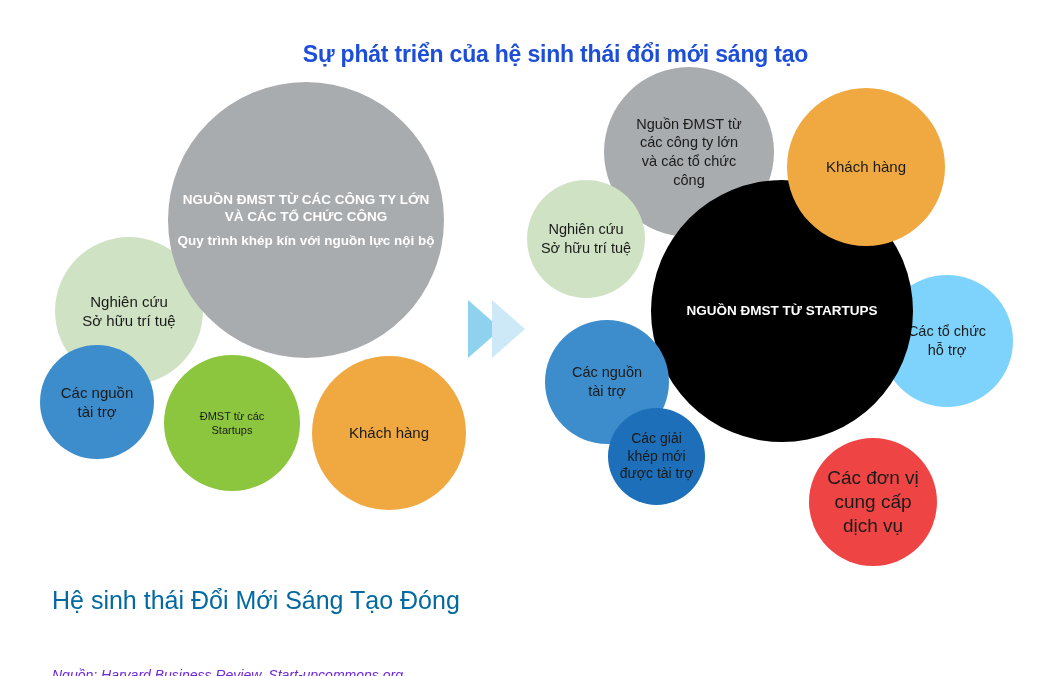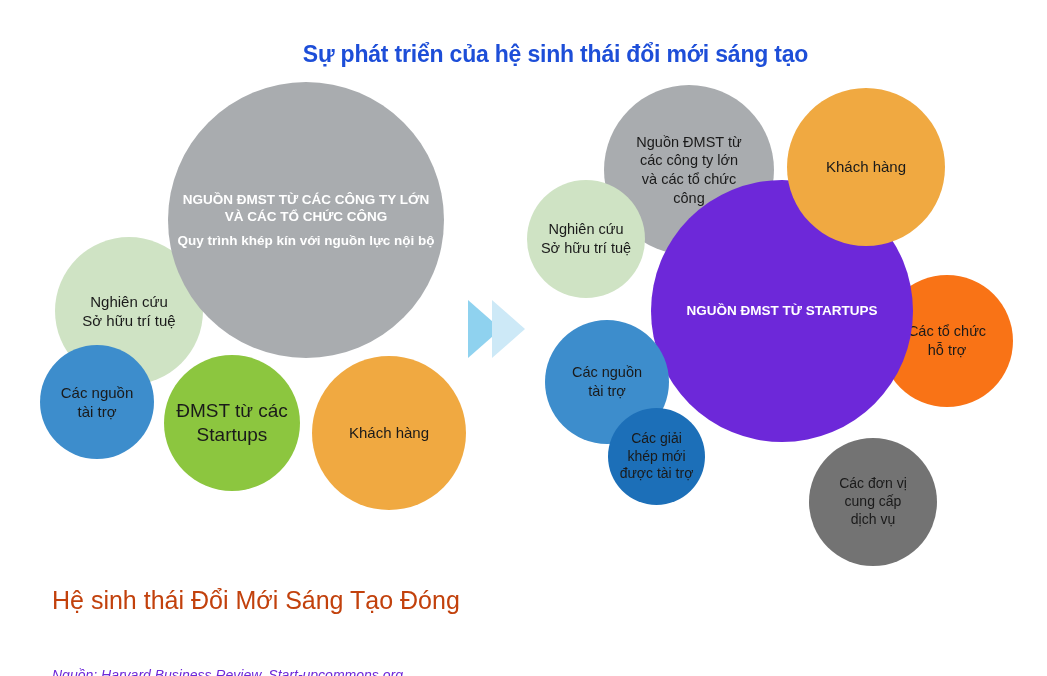--- a/index.html
+++ b/index.html
@@ -78,21 +78,21 @@
     left: 466px;
     top: 296px;
     width: 70px;
     height: 66px;
   }
 
   
   .caption {
     position: absolute;
     font-size: 25px;
-    color: #c2410c;
+    color: #0369a1;
     white-space: nowrap;
   }
   #caption-left  { left: 52px;  top: 586px; }
   #caption-right { left: 645px; top: 586px; }
 
   #source-note {
     position: absolute;
     left: 52px;
     top: 650px;
     font-size: 14px;
@@ -109,21 +109,21 @@
 
 <div class="stage">
 
   <div>
 
     <div class="bubble" style="left:55px; top:237px; width:148px; height:148px; background:#cfe3c4; font-size:15px; z-index:2;">
       <span class="label">Nghiên cứu
 Sở hữu trí tuệ</span>
     </div>
 
-    <div class="bubble" style="left:164px; top:355px; width:136px; height:136px; background:#8cc63f; font-size:19px; z-index:3;">
+    <div class="bubble" style="left:164px; top:355px; width:136px; height:136px; background:#8cc63f; font-size:11px; z-index:3;">
       <span class="label">ĐMST từ các
 Startups</span>
     </div>
 
     <div class="bubble" style="left:168px; top:82px; width:276px; height:276px; background:#a9acaf; color:#ffffff; font-size:13.5px; z-index:4;">
       <span class="core-text">
         <span class="label headline">NGUỒN ĐMST TỪ CÁC CÔNG TY LỚN VÀ CÁC TỔ CHỨC CÔNG</span>
         <span class="label sub">Quy trình khép kín với nguồn lực nội bộ</span>
       </span>
     </div>
@@ -140,53 +140,53 @@
 
   <div class="arrow">
     <svg width="70" height="66" viewBox="0 0 70 66" aria-hidden="true">
       <polygon points="2,4 2,62 35,33" fill="#8fd2ef"></polygon>
       <polygon points="26,4 26,62 59,33" fill="#cde9f7"></polygon>
     </svg>
   </div>
 
   <div>
 
-    <div class="bubble" style="left:604px; top:85px; width:170px; height:170px; background:#a9acaf; font-size:14.5px; z-index:2;">
+    <div class="bubble" style="left:604px; top:67px; width:170px; height:170px; background:#a9acaf; font-size:14.5px; z-index:2;">
       <span class="label">Nguồn ĐMST từ
 các công ty lớn
 và các tổ chức
 công</span>
     </div>
 
     <div class="bubble" style="left:527px; top:180px; width:118px; height:118px; background:#cfe3c4; font-size:14.5px; z-index:3;">
       <span class="label">Nghiên cứu
 Sở hữu trí tuệ</span>
     </div>
 
-    <div class="bubble" style="left:881px; top:275px; width:132px; height:132px; background:#f97316; font-size:14.5px; z-index:3;">
+    <div class="bubble" style="left:881px; top:275px; width:132px; height:132px; background:#7dd3fc; font-size:14.5px; z-index:3;">
       <span class="label">Các tổ chức
 hỗ trợ</span>
     </div>
 
-    <div class="bubble" style="left:651px; top:180px; width:262px; height:262px; background:#6d28d9; color:#ffffff; font-size:13.5px; z-index:4;">
+    <div class="bubble" style="left:651px; top:180px; width:262px; height:262px; background:#000000; color:#ffffff; font-size:13.5px; z-index:4;">
       <span class="core-text">
         <span class="label headline">NGUỒN ĐMST TỪ STARTUPS</span>
       </span>
     </div>
 
     <div class="bubble" style="left:787px; top:88px; width:158px; height:158px; background:#f0a941; font-size:15px; z-index:5;">
       <span class="label">Khách hàng</span>
     </div>
 
     <div class="bubble" style="left:545px; top:320px; width:124px; height:124px; background:#3d8dcc; font-size:14.5px; z-index:5;">
       <span class="label">Các nguồn
 tài trợ</span>
     </div>
 
-    <div class="bubble" style="left:809px; top:438px; width:128px; height:128px; background:#737373; font-size:14px; z-index:6;">
+    <div class="bubble" style="left:809px; top:438px; width:128px; height:128px; background:#ef4444; font-size:19px; z-index:6;">
       <span class="label">Các đơn vị
 cung cấp
 dịch vụ</span>
     </div>
 
     <div class="bubble" style="left:608px; top:408px; width:97px; height:97px; background:#1c6fb8; font-size:14px; z-index:7;">
       <span class="label">Các giải
 khép mới
 được tài trợ</span>
     </div>

